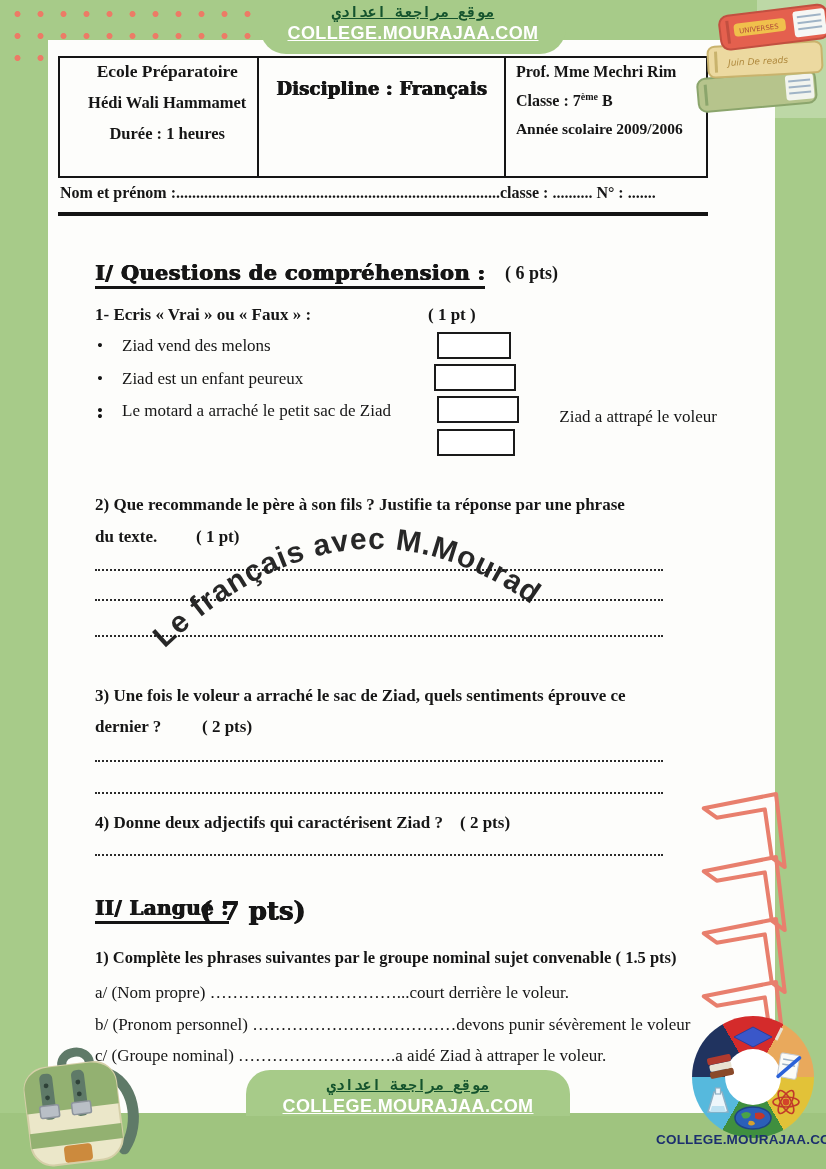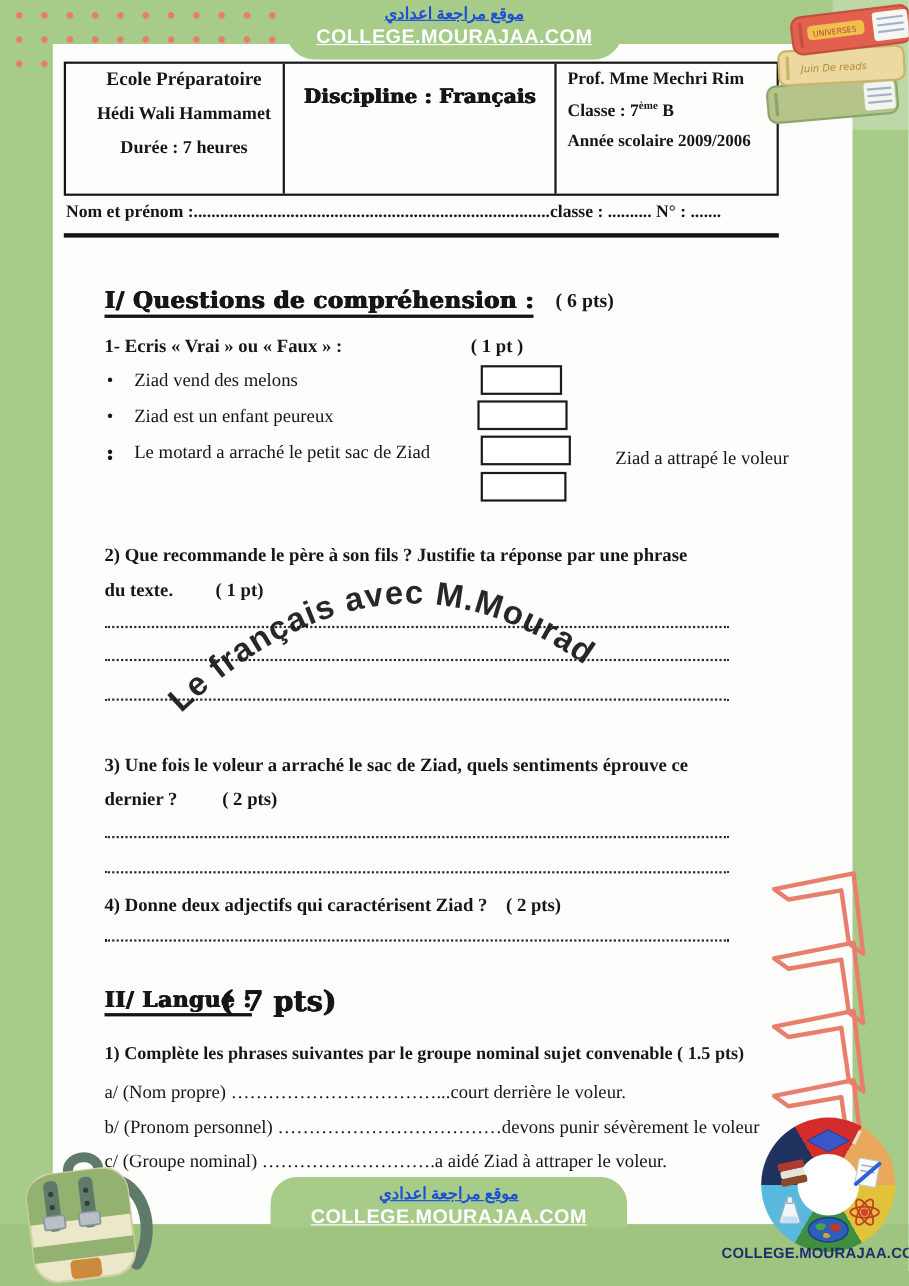--- a/index.html
+++ b/index.html
@@ -27,22 +27,22 @@
     position:absolute;left:0;top:1113px;width:826px;height:56px;
     background:#9fc47f;z-index:2;
   }
   
   .top-banner{
     position:absolute;left:260px;top:0;width:306px;height:54px;z-index:3;
     background:#a7cb89;border-radius:0 0 26px 26px;text-align:center;
   }
   .banner-ar{
     display:block;margin-top:3px;
-    font-family:Liberation Serif, serif;font-weight:bold;font-size:15px;
-    color:#1d4ed8;text-decoration:underline;
+    font-family:Liberation Mono, monospace;font-weight:bold;font-size:15px;
+    color:#14532d;text-decoration:underline;
   }
   .banner-url{
     display:block;margin-top:1px;
     font-family:"Liberation Sans", sans-serif;font-weight:bold;font-size:18px;
     letter-spacing:0.4px;color:#ffffff;text-decoration:underline;
   }
   .bottom-banner{
     position:absolute;left:246px;top:1070px;width:324px;height:46px;z-index:3;
     background:#a7cb89;border-radius:24px 24px 0 0;text-align:center;
   }
@@ -149,21 +149,21 @@
     <rect x="44" y="17" width="52" height="13" rx="4" fill="#f0c04c"></rect>
     <text x="49" y="27" font-family="DejaVu Sans" font-size="7" fill="#b04a3a">UNIVERSES</text>
     <line x1="38" y1="13" x2="38" y2="36" stroke="#c24f40" stroke-width="3"></line>
   </g>
 </svg>
 
 <div class="header-table">
   <div class="ht-cell ht-left">
     <div style="font-size:17.5px;">Ecole Préparatoire</div>
     <div>Hédi Wali Hammamet</div>
-    <div style="margin-top:4px;">Durée : 7 heures</div>
+    <div style="margin-top:4px;">Durée : 1 heures</div>
   </div>
   <div class="ht-cell ht-center">
     <div class="heavy">Discipline : Français</div>
   </div>
   <div class="ht-cell ht-right">
     <div>Prof. Mme Mechri Rim</div>
     <div><span>Classe : 7</span><sup>ème</sup><span> B</span></div>
     <div style="font-size:15.5px;">Année scolaire 2009/2006</div>
   </div>
 </div>

